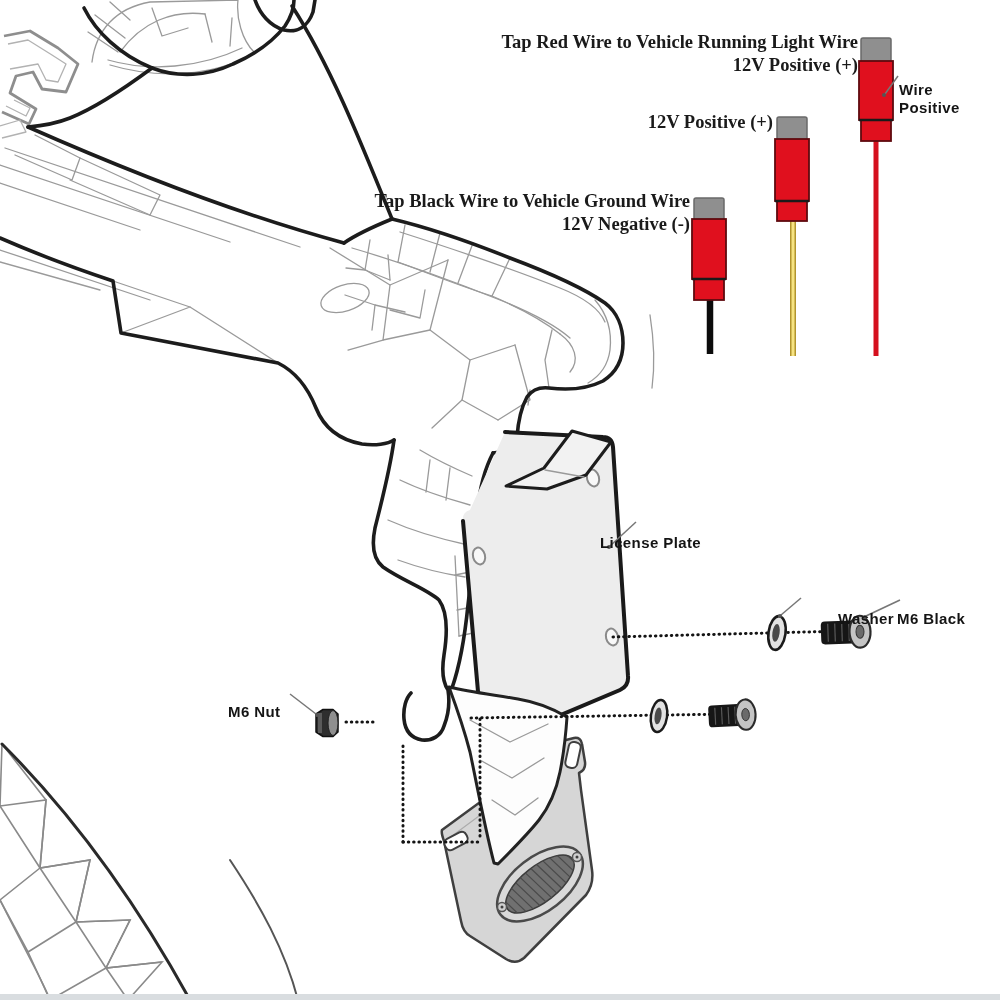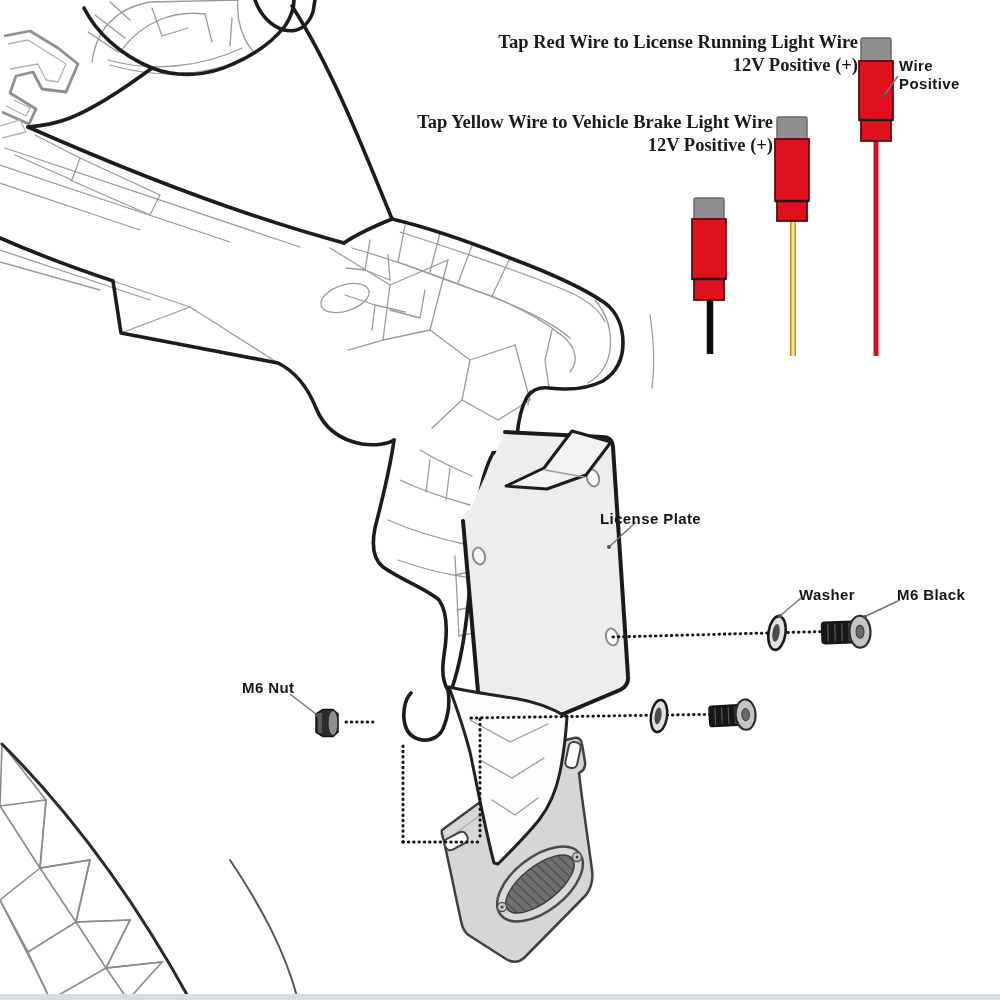--- a/index.html
+++ b/index.html
@@ -2,21 +2,21 @@
 <html style="--connector-red: #e0101e; --connector-cap: #8f8f8f; --wire-red: #d5101e; --wire-yellow: #b2952f; --wire-yellow-core: #f6e382; --wire-black: #0b0b0b; --plate-fill: #ededed; --bracket-fill: #d6d6d6; --footer-strip: #d9dde0;"><head>
 <meta charset="utf-8">
 <style>
   html,body{margin:0;padding:0;background:#fff;}
   #stage{position:relative;width:1000px;height:1000px;background:#fff;overflow:hidden;
          font-family:"Liberation Sans",sans-serif;}
   #art{position:absolute;left:0;top:0;}
   .serif-label{position:absolute;font-family:"Liberation Serif",serif;font-weight:bold;
                font-size:18.5px;line-height:23px;color:#1a1a1a;text-align:right;white-space:nowrap;}
   .sans-label{position:absolute;font-family:"Liberation Sans",sans-serif;font-weight:bold;
-              font-size:15px;line-height:18px;letter-spacing:.4px;color:#141414;white-space:nowrap;}
+              font-size:15px;line-height:18px;letter-spacing:.4px;color:#141414;white-space:nowrap;margin-top:24px;}
   .thin{stroke:#9a9a9a;stroke-width:1.3;fill:none;stroke-linecap:round;stroke-linejoin:round;}
   .thin2{stroke:#ababab;stroke-width:1.1;fill:none;stroke-linecap:round;stroke-linejoin:round;}
   .lat{stroke:#8a8a8a;stroke-width:1.6;fill:none;}
   .thick{stroke:#1c1c1c;stroke-width:3.6;fill:none;stroke-linecap:round;stroke-linejoin:round;}
   .med{stroke:#3f3f3f;stroke-width:2.5;fill:none;stroke-linecap:round;stroke-linejoin:round;}
   .emb{stroke:#8e8e8e;stroke-width:2.8;fill:none;stroke-linejoin:round;}
   .emb2{stroke:#b2b2b2;stroke-width:1.3;fill:none;stroke-linejoin:round;}
   .dash{stroke:#141414;stroke-width:3;fill:none;stroke-dasharray:.5 4.8;stroke-linecap:round;}
   .leader{stroke:#777;stroke-width:1.5;fill:none;}
   .plate-fill{fill:var(--plate-fill,#ededed);}
@@ -279,31 +279,34 @@
     <path class="leader" d="M 801,598 L 781,615"></path>
         <circle cx="780" cy="616" r="2" fill="#555"></circle>
     <path class="leader" d="M 900,600 L 866,616"></path>
         <circle cx="865" cy="617" r="2" fill="#555"></circle>
     <path class="leader" d="M 290,694 L 316,714"></path>
         <circle cx="317" cy="715" r="2" fill="#555"></circle>
   </g>
 </svg>
 
 <div class="serif-label" style="right:142px;top:31px">
-  <div>Tap Red Wire to License Running Light Wire</div>
+  <div>Tap Red Wire to Vehicle Running Light Wire</div>
   <div>12V Positive (+)</div>
 </div>
 <div class="serif-label" style="right:227px;top:111px">
-  <div>Tap Yellow Wire to Vehicle Brake Light Wire</div>
   <div>12V Positive (+)</div>
+</div>
+<div class="serif-label" style="right:310px;top:190px">
+  <div>Tap Black Wire to Vehicle Ground Wire</div>
+  <div>12V Negative (-)</div>
 </div>
 
 <div class="sans-label" style="left:899px;top:57px">
   <div>Wire</div>
   <div>Positive</div>
 </div>
 <div class="sans-label" style="left:600px;top:510px">License Plate</div>
-<div class="sans-label" style="left:799px;top:586px">Washer</div>
+<div class="sans-label" style="left:838px;top:586px">Washer</div>
 <div class="sans-label" style="left:897px;top:586px">M6 Black</div>
-<div class="sans-label" style="left:242px;top:679px">M6 Nut</div>
+<div class="sans-label" style="left:228px;top:679px">M6 Nut</div>
 
 <div id="bottom-bar"></div>
 </div>
 
 </body></html>

